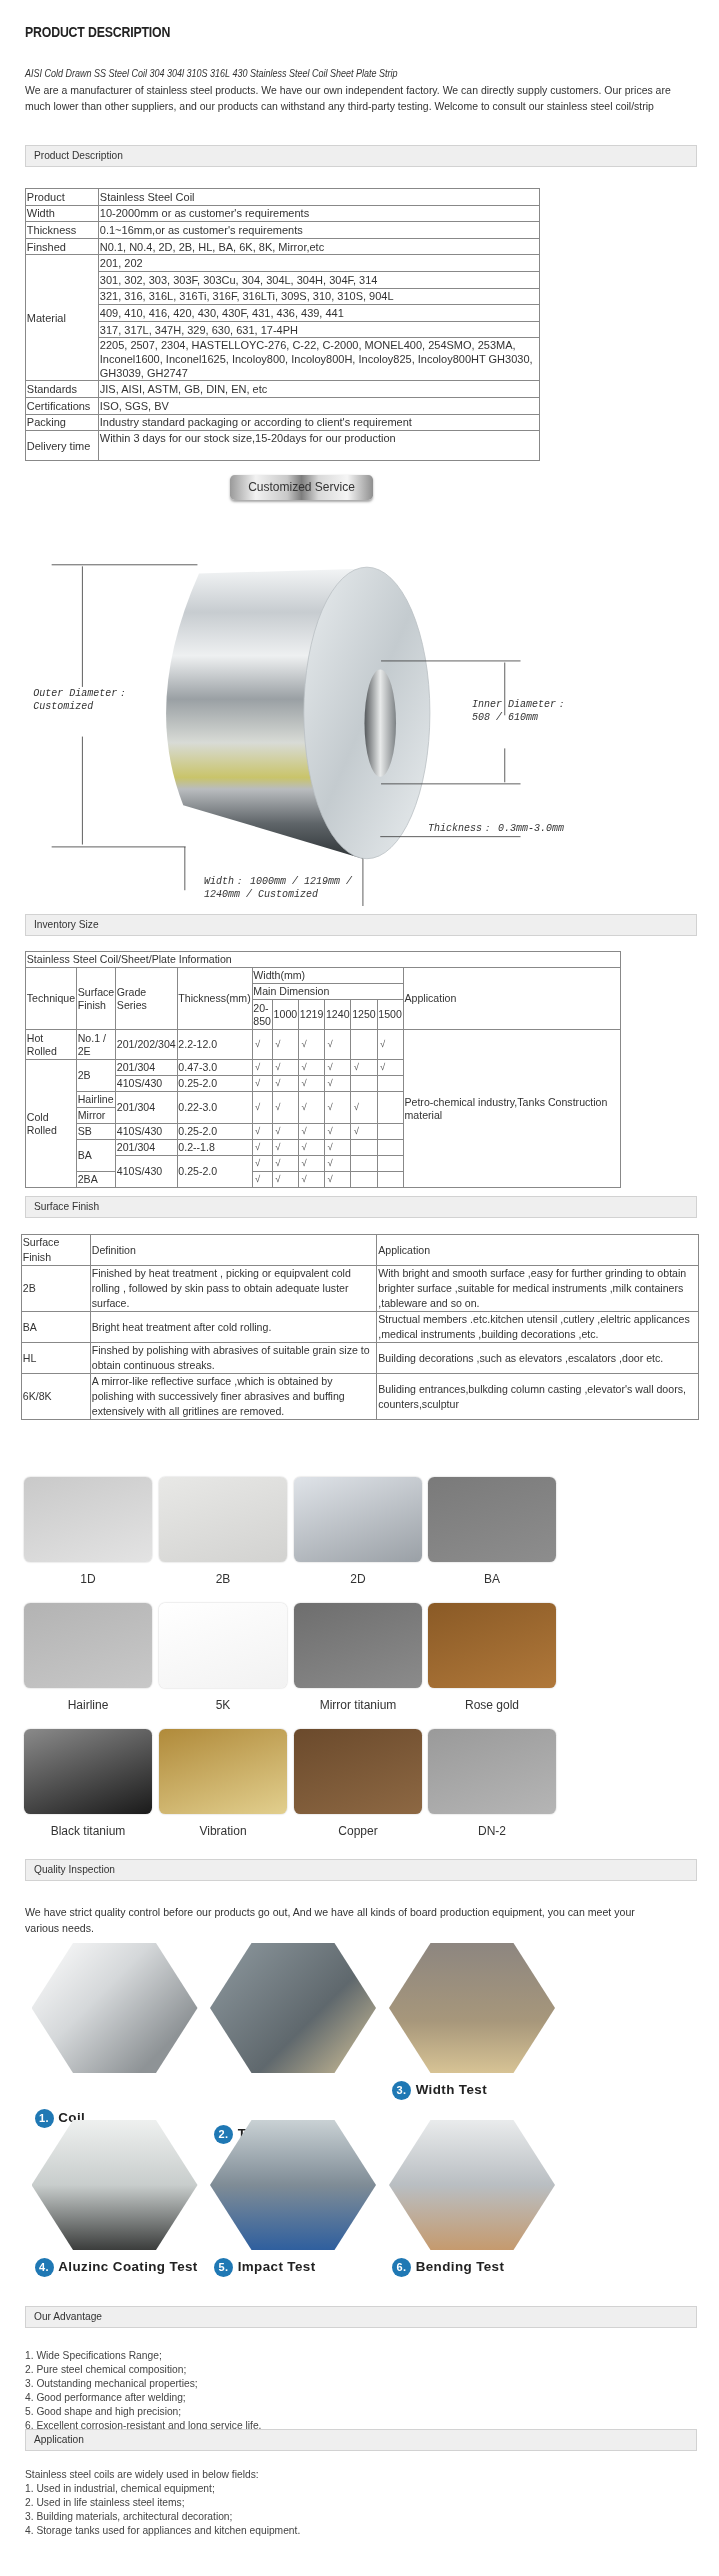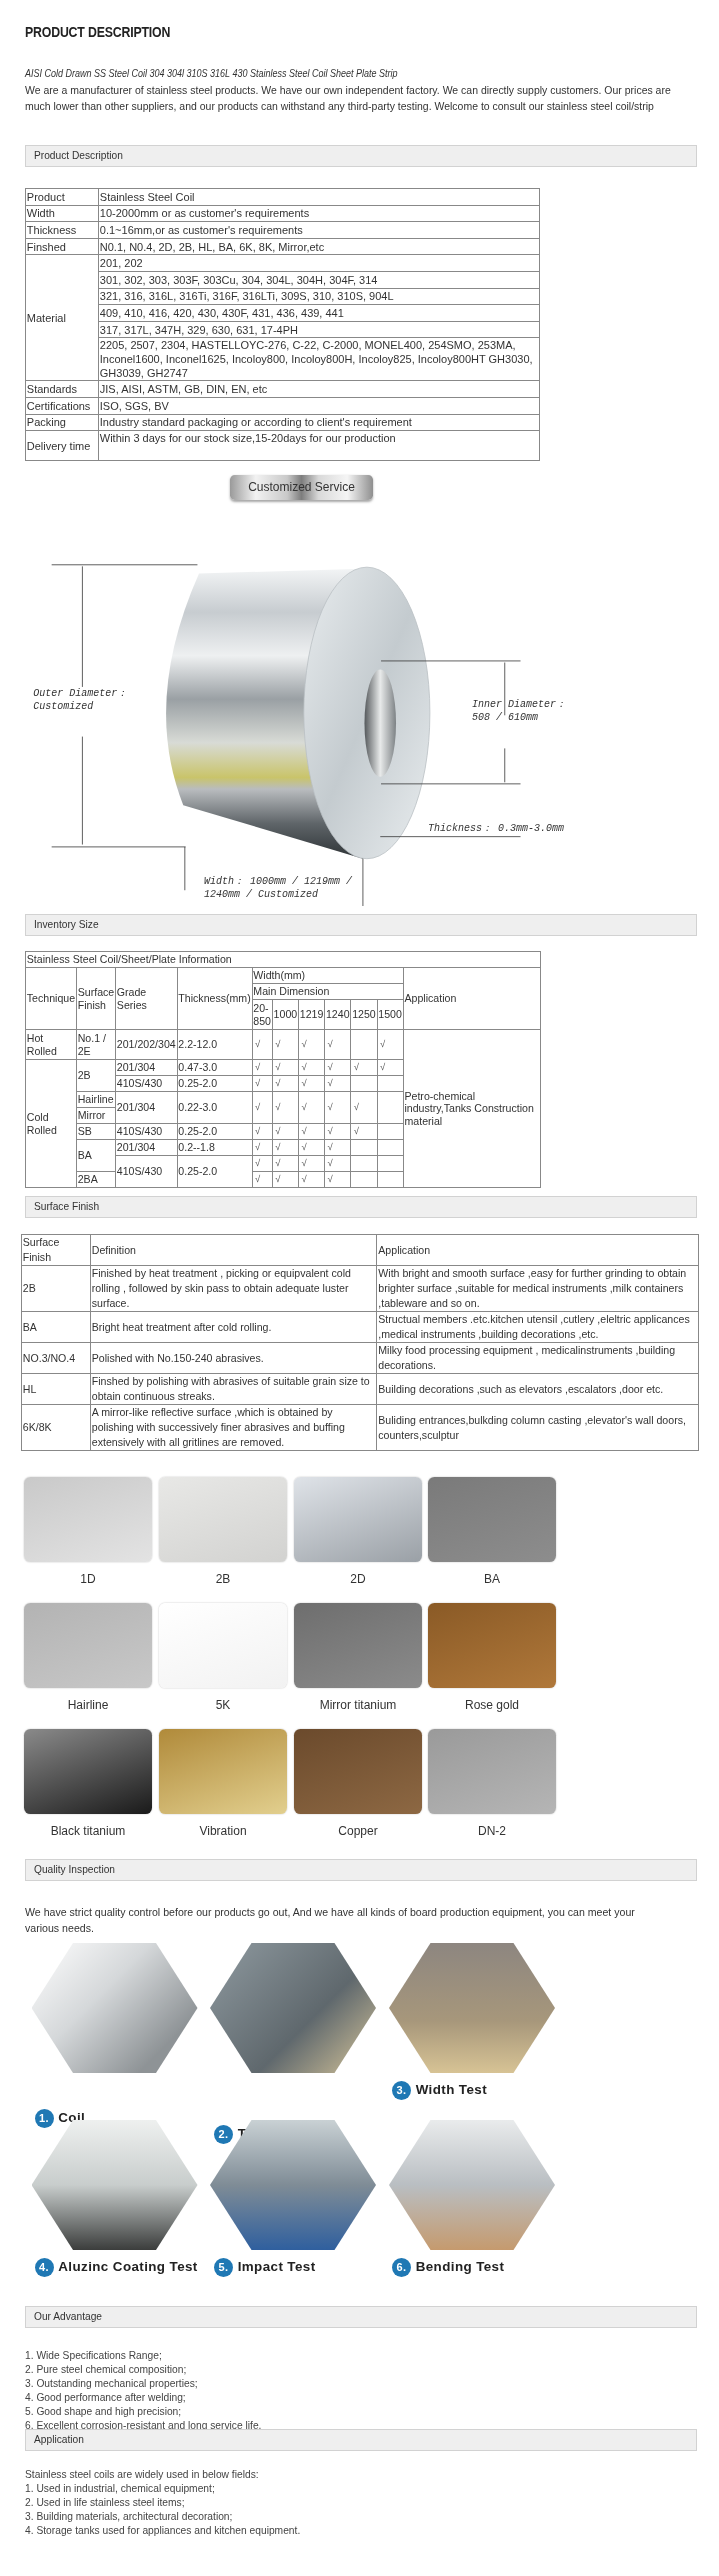--- a/index.html
+++ b/index.html
@@ -19,21 +19,21 @@
 
   .spec-table { position: absolute; left: 25px; top: 188px; width: 515px; font-size: 11px; line-height: 14px; }
   .spec-table td { height: 16.6px; }
   .spec-table td.k { width: 73px; }
 
   .custom-btn { position: absolute; left: 230px; top: 475px; width: 143px; height: 25px; border-radius: 4.7px; background: linear-gradient(90deg,#9a9a9a 0%,#f2f2f2 18%,#c9c9c9 40%,#7d7d7d 50%,#d9d9d9 62%,#f5f5f5 82%,#8f8f8f 100%); box-shadow: 0 1.6px 2.4px rgba(0,0,0,0.35); font-size: 12px; line-height: 25px; text-align: center; color: #333; }
 
   .coil-figure { position: absolute; left: 16px; top: 512px; width: 552px; height: 394px; }
   .coil-label { position: absolute; font-family: Liberation Mono, monospace; font-style: italic; font-size: 10px; color: #333; line-height: 13.4px; }
 
-  .inv-table { position: absolute; left: 25px; top: 951px; width: 516px; font-size: 10.6px; line-height: 12.6px; border-radius: 27px; }
+  .inv-table { position: absolute; left: 25px; top: 951px; width: 596px; font-size: 10.6px; line-height: 12.6px; border-radius: 27px; }
   .inv-table td { height: 16px; }
   .inv-table .chk { color: #555; font-size: 9.5px; text-align: left; padding-left: 2.4px; }
 
   .sf-table { position: absolute; left: 21px; top: 1234px; width: 678px; font-size: 10.6px; line-height: 15px; }
   .sf-table td { padding: 0 0.8px; }
 
   .finish-grid { position: absolute; left: 24px; top: 1477px; width: 552px; }
   .swatch { position: absolute; width: 128px; height: 85px; border-radius: 6.3px; box-shadow: 0 0 1.6px rgba(0,0,0,0.3); }
   .swatch-label { position: absolute; width: 128px; text-align: center; font-size: 12px; color: #333; }
 
@@ -305,25 +305,20 @@
         <td>2B</td>
         <td>Finished by heat treatment , picking or equipvalent cold rolling , followed by skin pass to obtain adequate luster surface.</td>
         <td>With bright and smooth surface ,easy for further grinding to obtain brighter surface ,suitable for medical instruments ,milk containers ,tableware and so on.</td>
       </tr>
       <tr>
         <td>BA</td>
         <td>Bright heat treatment after cold rolling.</td>
         <td>Structual members .etc.kitchen utensil ,cutlery ,eleltric applicances ,medical instruments ,building decorations ,etc.</td>
       </tr>
       <tr>
-        <td>NO.3/NO.4</td>
-        <td>Polished with No.150-240 abrasives.</td>
-        <td>Milky food processing equipment , medicalinstruments ,building decorations.</td>
-      </tr>
-      <tr>
         <td>HL</td>
         <td>Finshed by polishing with abrasives of suitable grain size to obtain continuous streaks.</td>
         <td>Building decorations ,such as elevators ,escalators ,door etc.</td>
       </tr>
       <tr>
         <td>6K/8K</td>
         <td>A mirror-like reflective surface ,which is obtained by polishing with successively finer abrasives and buffing extensively with all gritlines are removed.</td>
         <td>Buliding entrances,bulkding column casting ,elevator's wall doors, counters,sculptur</td>
       </tr>
     </tbody>

